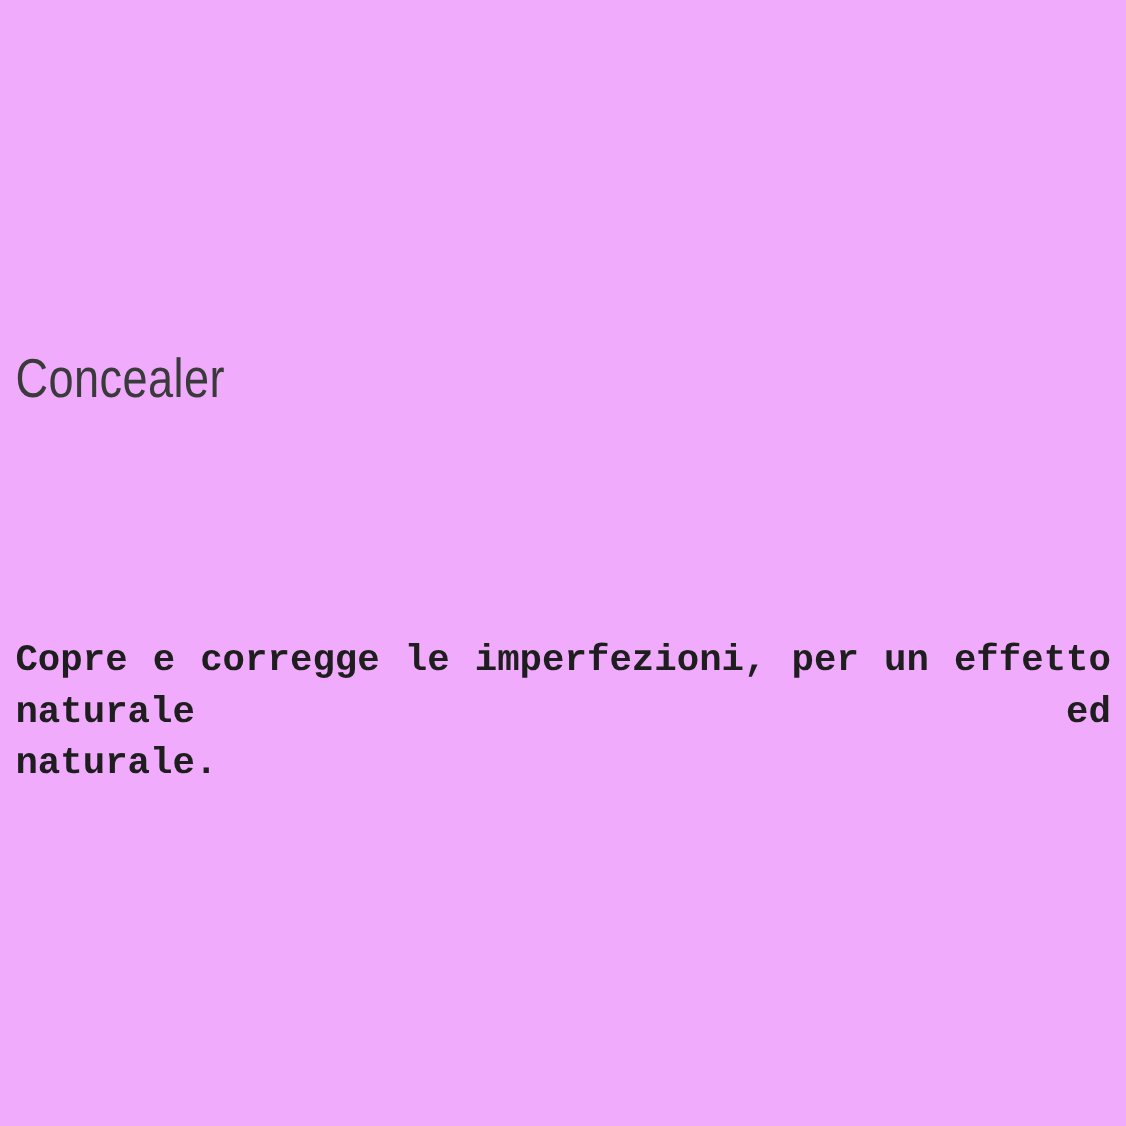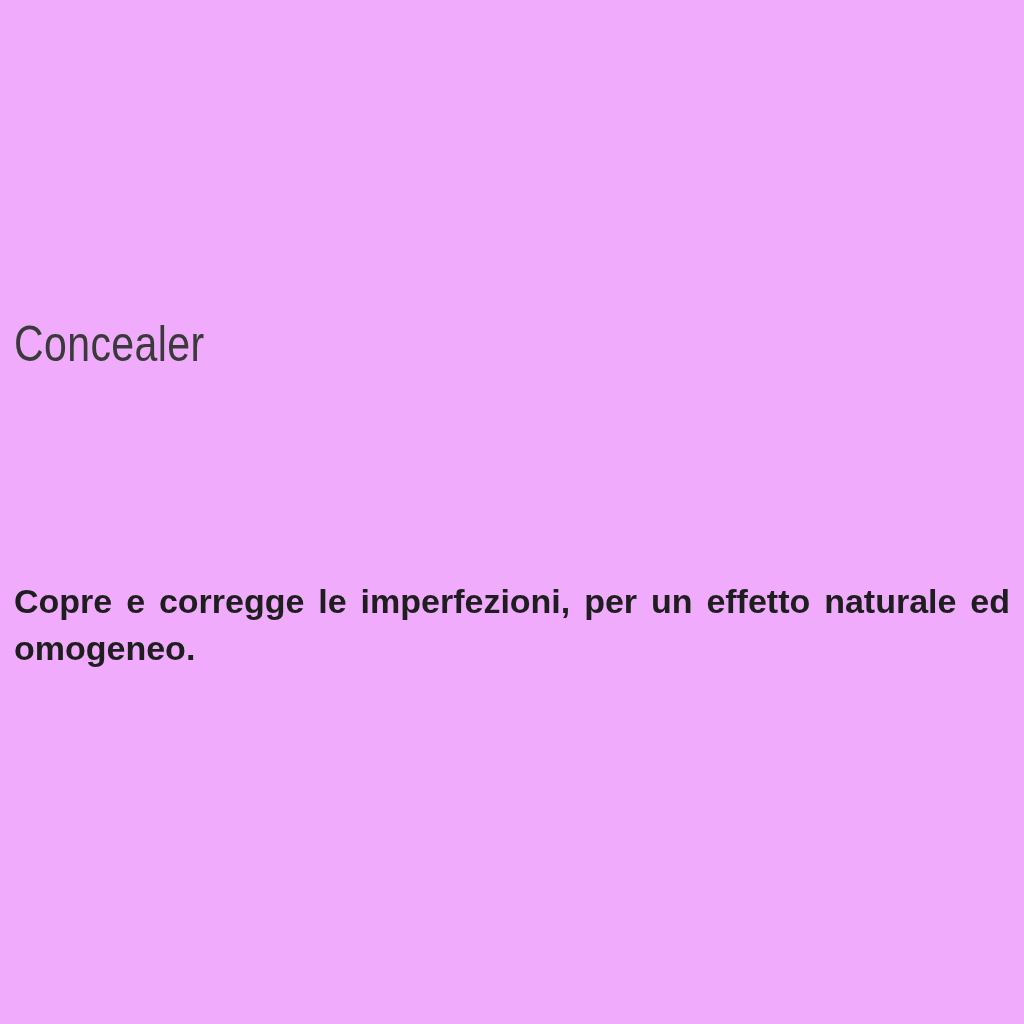--- a/index.html
+++ b/index.html
@@ -36,20 +36,21 @@
   .description {
     position: absolute;
     top: 578px;
     left: 14px;
     width: 996px;
   }
   .description p {
     margin: 0;
     font-size: 34px;
     line-height: 47px;
+    font-family: Liberation Mono, monospace;
   }
   .bold-line {
     font-weight: 700;
     color: #1e1e1e;
   }
   .bold-line.force-justify {
     text-align: justify;
     text-align-last: justify;
   }
   .regular-line {
@@ -60,16 +61,16 @@
 </style>
 </head>
 <body>
 
 <div class="page">
 
   <h1 class="title"><span class="condensed">Concealer</span></h1>
 
   <div class="description">
     <p class="bold-line force-justify">Copre e corregge le imperfezioni, per un effetto naturale ed</p>
-    <p class="bold-line">omogeneo.</p>
+    <p class="bold-line">naturale.</p>
   </div>
 
 </div>
 
 </body></html>

